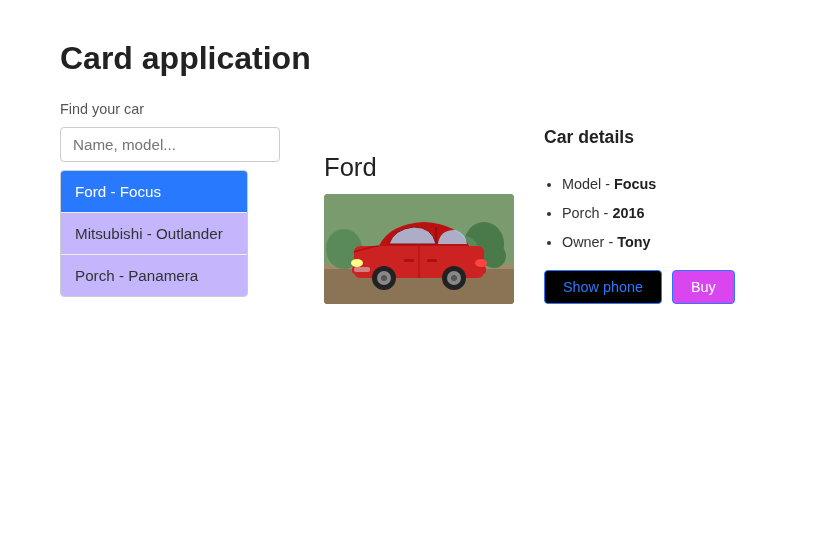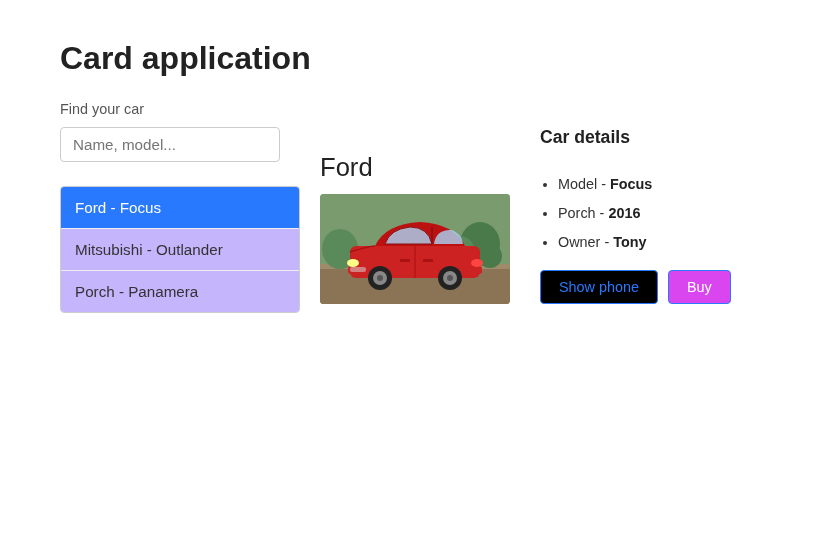--- a/index.html
+++ b/index.html
@@ -34,24 +34,24 @@
       width: 220px;
       padding: 8px 12px;
       border: 1px solid #ccc;
       border-radius: 4px;
       font-size: 0.95rem;
       color: #999;
       outline: none;
     }
 
     .car-list {
-      width: 240px;
+      width: 188px;
       border: 1px solid #ccc;
       border-radius: 4px;
-      margin-top: 24px;
+      margin-top: 8px;
       overflow: hidden;
     }
 
     .car-list-item {
       padding: 12px 14px;
       font-size: 0.95rem;
       cursor: pointer;
       background: #c4b5fd;
       color: #333;
       border-bottom: 1px solid #eee;
@@ -147,21 +147,21 @@
       border: 1px solid #2979ff;
       background: #d946ef;
       color: #fff;
       border-radius: 4px;
       font-size: 0.9rem;
       cursor: pointer;
     }
 
     .layout-wrapper {
       display: flex;
-      gap: 20px;
+      gap: 44px;
       align-items: flex-start;
       margin-top: 10px;
     }
   </style>
 </head>
 <body>
 
 <h1 class="page-title">Card application</h1>
 
 <p class="find-label">Find your car</p>

